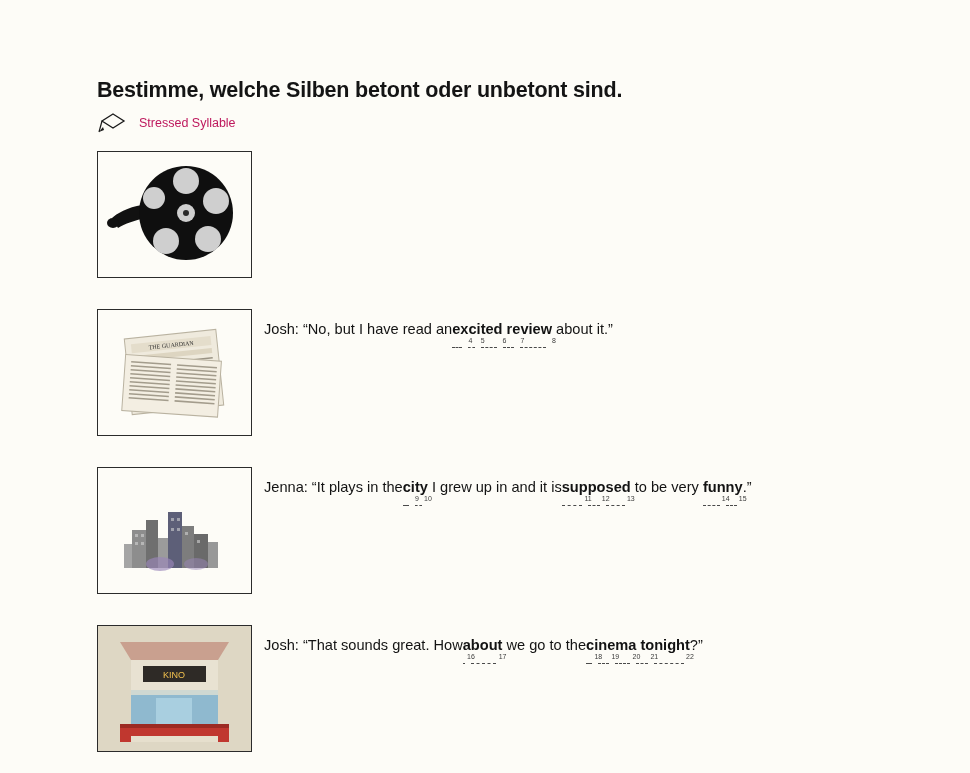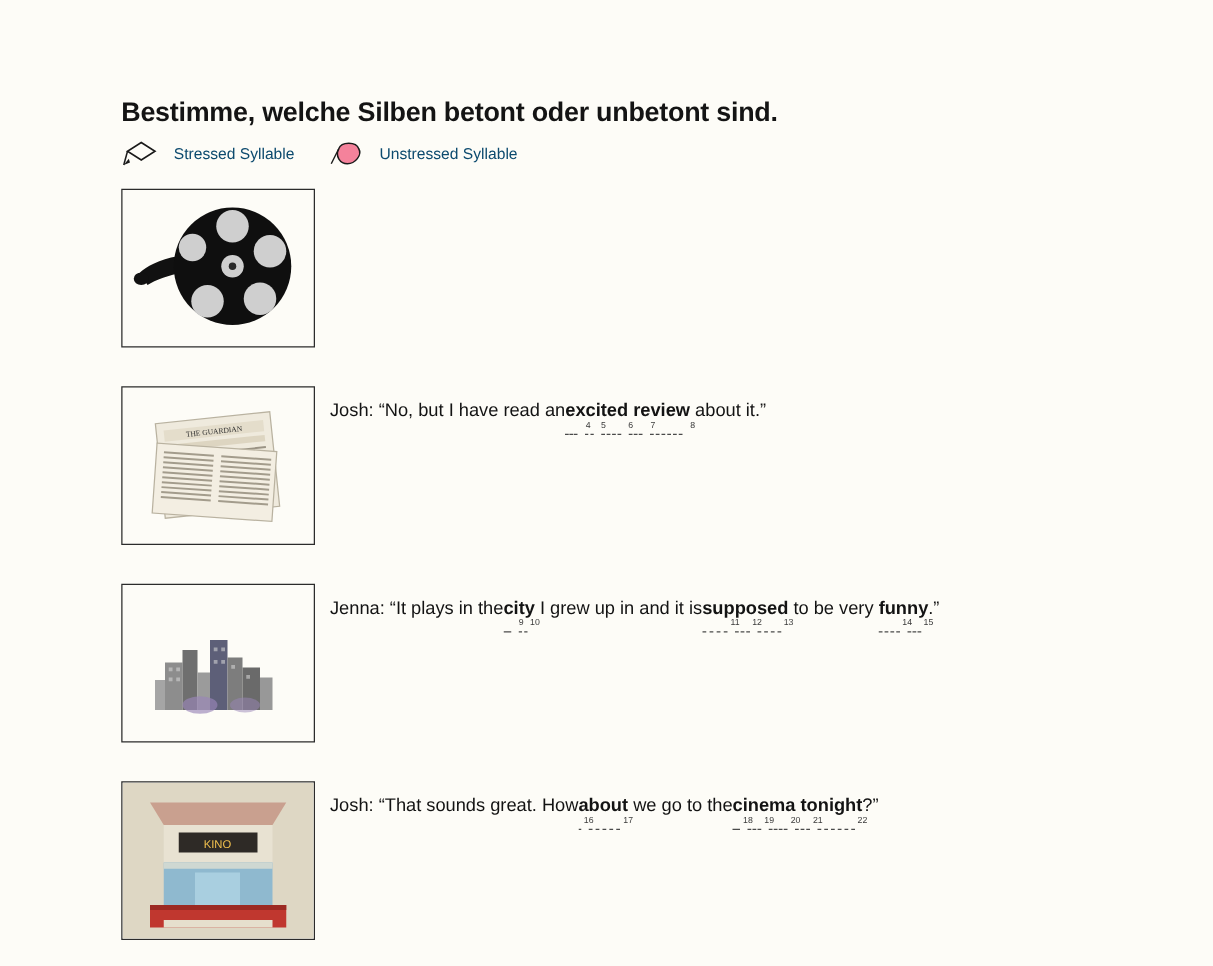--- a/index.html
+++ b/index.html
@@ -44,21 +44,21 @@
     gap: 26px;
     margin-bottom: 16px;
   }
   .legend-item {
     display: flex;
     align-items: center;
     gap: 8px;
   }
   .legend-label {
     font-size: 12.5px;
-    color: #0c4a6e;
+    color: #be185d;
   }
   .legend-glyph {
     width: 34px;
     height: 24px;
     display: block;
   }
   .rows {
     display: block;
   }
   .row {
@@ -121,29 +121,20 @@
     <div class="legend">
       <div class="legend-item">
         <span class="legend-glyph">
           <svg width="34" height="24" viewBox="0 0 34 24">
             <path d="M16 3 L27 10 L16 17 L5 10 Z" fill="#fdfcf7" stroke="#1a1a1a" stroke-width="1.3"></path>
             <path d="M5 10 L2 21" stroke="#1a1a1a" stroke-width="1.2" fill="none"></path>
             <path d="M2 21 L7 19 L6 16 Z" fill="#1a1a1a"></path>
           </svg>
         </span>
         <span class="legend-label">Stressed Syllable</span>
-      </div>
-      <div class="legend-item">
-        <span class="legend-glyph">
-          <svg width="34" height="24" viewBox="0 0 34 24">
-            <path d="M9 8 C11 2, 23 2, 25 8 C28 13, 22 20, 16 20 C10 20, 6 14, 9 8 Z" fill="#f4829b" stroke="#1a1a1a" stroke-width="1.2"></path>
-            <path d="M9 8 L3 20" stroke="#1a1a1a" stroke-width="1.1" fill="none"></path>
-          </svg>
-        </span>
-        <span class="legend-label">Unstressed Syllable</span>
       </div>
     </div>
 
     <div class="rows">
 
       <div class="row">
         <div class="thumb">
           <svg width="153" height="125" viewBox="0 0 153 125">
             <path d="M14 66 C18 62, 30 55, 44 53 L48 66 C38 68, 26 72, 20 76 Z" fill="#111"></path>
             <ellipse cx="15" cy="71" rx="6" ry="5" fill="#111"></ellipse>

